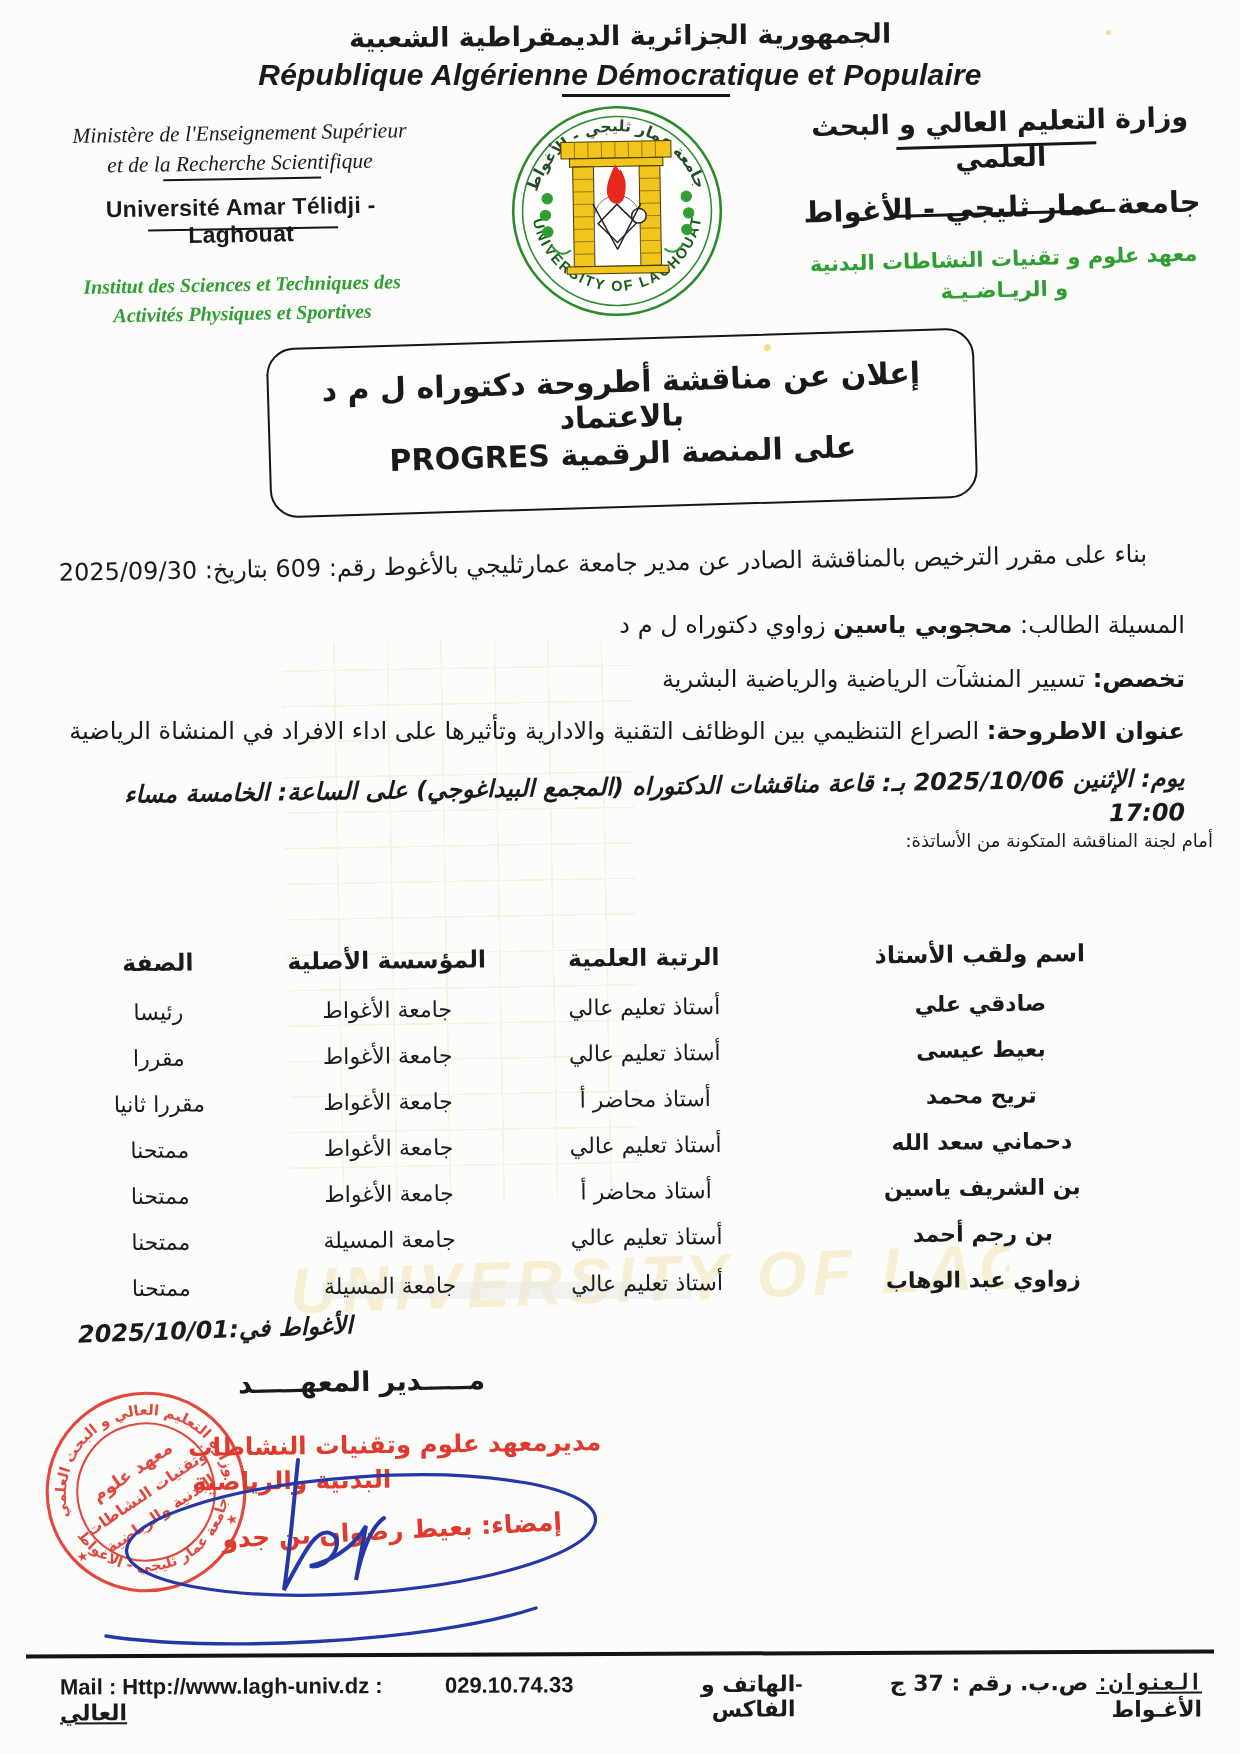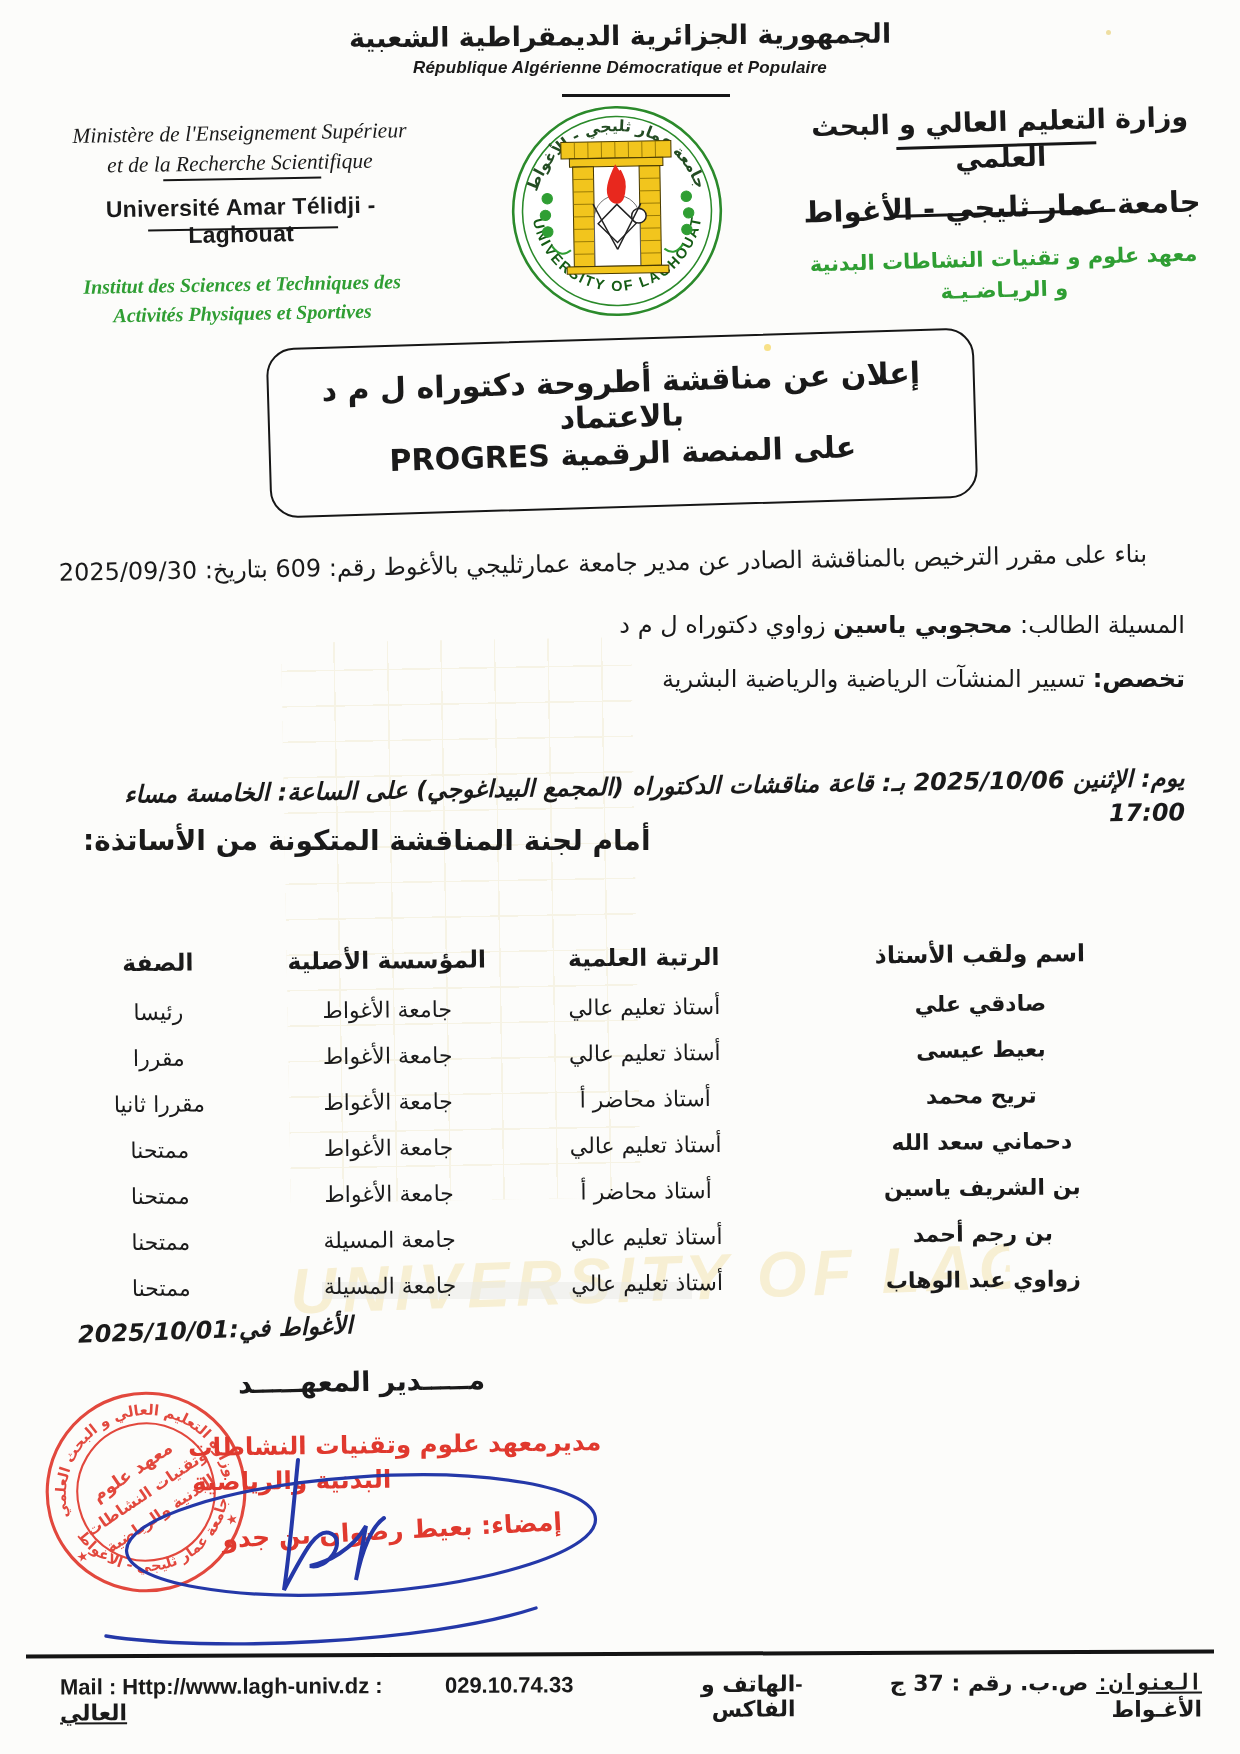--- a/index.html
+++ b/index.html
@@ -7,21 +7,21 @@
     position:relative;width:1240px;height:1754px;margin:0 auto;
     background:#fcfcfa;overflow:hidden;
     font-family:"DejaVu Sans",sans-serif;color:#1a1a1a;
   }
   .abs{position:absolute;}
   .rtl{direction:rtl;unicode-bidi:isolate;}
   .bold{font-weight:bold;}
   .bar{position:absolute;background:#161616;height:2.5px;}
   
   .republic-ar{top:20px;left:0;right:0;font-size:27px;font-weight:bold;text-align:center;transform:rotate(-0.5deg);}
-  .republic-fr{top:58px;left:0;right:0;font-size:17px;font-weight:bold;font-style:italic;text-align:center;font-family:"Liberation Sans",sans-serif;letter-spacing:0.2px;}
+  .republic-fr{top:58px;left:0;right:0;font-size:30px;font-weight:bold;font-style:italic;text-align:center;font-family:"Liberation Sans",sans-serif;letter-spacing:0.2px;}
   .hdr-left{left:52px;top:118px;width:378px;text-align:center;transform:rotate(-1deg);}
   .hdr-left .m1,.hdr-left .m2{font-size:21.5px;font-style:italic;font-family:"Liberation Serif",serif;line-height:30px;}
   .hdr-left .univ{font-size:23px;font-weight:bold;font-family:"Liberation Sans",sans-serif;margin-top:16px;letter-spacing:0.3px;}
   .hdr-left .inst{font-size:20px;font-weight:bold;font-style:italic;font-family:"Liberation Serif",serif;color:#2f9e33;line-height:29px;}
   .hdr-left .inst-wrap{margin-top:22px;}
   .hdr-right{left:798px;top:104px;width:408px;text-align:center;direction:rtl;transform:rotate(-1.6deg);}
   .hdr-right .min{font-size:27px;font-weight:bold;line-height:36px;}
   .hdr-right .univ{font-size:29px;font-weight:bold;margin-top:14px;}
   .hdr-right .inst{font-size:21px;font-weight:bold;color:#2f9e33;line-height:31px;}
   .hdr-right .inst-wrap{margin-top:20px;}
@@ -33,21 +33,21 @@
   }
   .title-box .l1{position:absolute;top:24px;left:0;right:0;text-align:center;font-size:30px;font-weight:bold;direction:rtl;}
   .title-box .l2{position:absolute;top:96px;left:0;right:0;text-align:center;font-size:30px;font-weight:bold;direction:rtl;}
   
   .body-line{left:55px;right:55px;direction:rtl;font-size:24px;line-height:34px;}
   .p-intro{top:546px;padding-right:38px;transform:rotate(-1deg);}
   .p-student{top:608px;}
   .p-spec{top:662px;}
   .p-thesis{top:714px;}
   .p-sched{top:770px;font-weight:bold;font-style:italic;transform:rotate(-0.9deg);}
-  .p-cmte{top:824px;text-align:left;transform:translateX(28px);font-weight:bold;font-size:28px;}
+  .p-cmte{top:824px;text-align:right;transform:translateX(28px);font-weight:normal;font-size:18px;}
   
   .cmte-table{left:55px;top:932px;width:1130px;direction:rtl;transform:rotate(-0.6deg);}
   .trow{display:grid;grid-template-columns:36% 23.5% 22% 18.5%;align-items:center;}
   .thead{height:52px;font-weight:bold;font-size:23.5px;}
   .tdata{height:46px;font-size:22px;}
   .tcell{text-align:center;}
   .name-cell{font-weight:bold;}
   
   .grey-band{background:#e9e9e5;opacity:.55;}
   .brickveil{left:286px;top:640px;width:350px;height:560px;opacity:.10;
@@ -170,20 +170,23 @@
   <div class="abs body-line p-intro">بناء على مقرر الترخيص بالمناقشة الصادر عن مدير جامعة عمارثليجي بالأغوط رقم: 609 بتاريخ: 2025/09/30</div>
 
   <div class="abs body-line p-student">
     <span>المسيلة الطالب: </span><span class="bold">محجوبي ياسين</span><span> زواوي دكتوراه ل م د</span>
   </div>
 
   <div class="abs body-line p-spec">
     <span class="bold">تخصص:</span><span> تسيير المنشآت الرياضية والرياضية البشرية</span>
   </div>
 
+  <div class="abs body-line p-thesis">
+    <span class="bold">عنوان الاطروحة:</span><span> الصراع التنظيمي بين الوظائف التقنية والادارية وتأثيرها على اداء الافراد في المنشاة الرياضية</span>
+  </div>
 
   <div class="abs body-line p-sched">يوم: الإثنين 2025/10/06 بـ: قاعة مناقشات الدكتوراه (المجمع البيداغوجي) على الساعة: الخامسة مساء 17:00</div>
 
   <div class="abs body-line p-cmte">أمام لجنة المناقشة المتكونة من الأساتذة:</div>
 
   <div class="abs cmte-table">
     <div class="trow thead">
       <div class="tcell">اسم ولقب الأستاذ</div>
       <div class="tcell">الرتبة العلمية</div>
       <div class="tcell">المؤسسة الأصلية</div>

